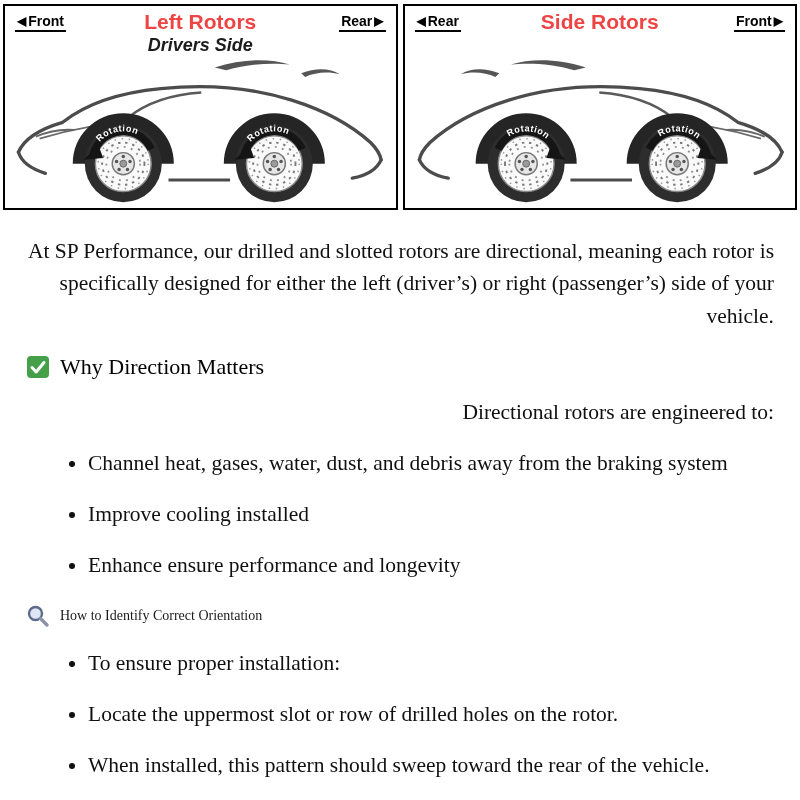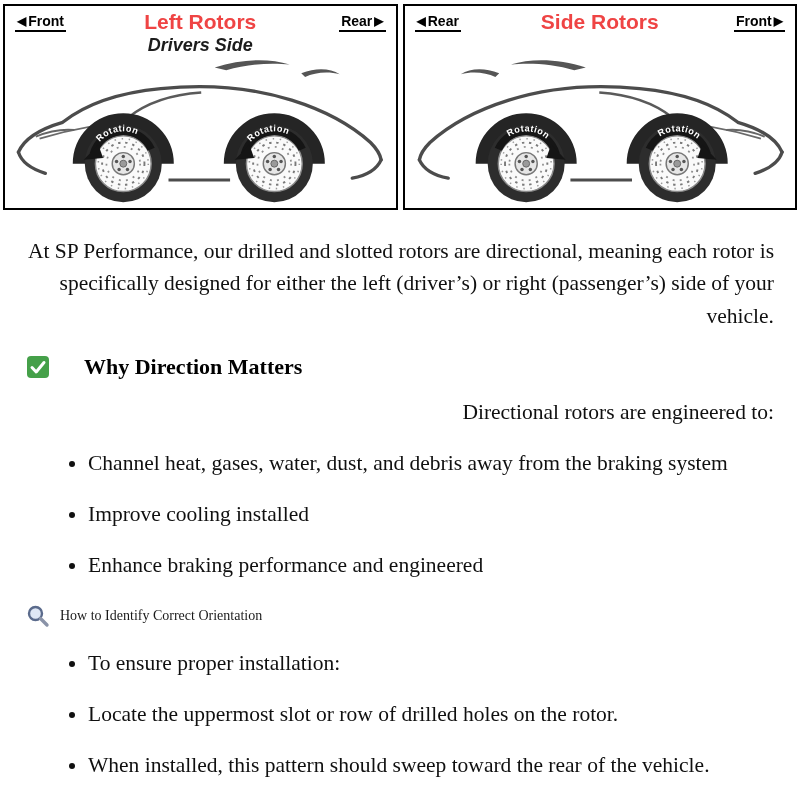--- a/index.html
+++ b/index.html
@@ -17,21 +17,21 @@
     font-family:"Liberation Sans",sans-serif;font-weight:bold;font-size:14px;color:#000;
     border-bottom:2px solid #000;padding:0 2px 1px 2px;}
   .dir-left{left:10px;} .dir-right{right:10px;}
   .dir-arrow{font-size:12px;line-height:1;}
   .car-svg{display:block;width:100%;height:152px;}
 
   
   .content{padding:6px 26px 0 26px;}
   .content p{font-size:21.5px;line-height:1.5;margin:16px 0 14px 0;text-align:right;}
   .section-head{display:flex;align-items:center;gap:10px;margin:22px 0 10px 0;}
-  .section-head .title-bold{font-size:22px;font-weight:bold;color:#000;margin-left:24px;}
+  .section-head .title-bold{font-size:22px;font-weight:normal;color:#000;}
   .section-head .title-reg{font-size:14px;font-weight:400;color:#1a1a1a;}
   ul{margin:6px 0 18px 0;padding-left:62px;}
   li{font-size:21.5px;line-height:1.45;margin:20px 0;}
   .icon{flex:0 0 auto;display:inline-flex;}
 </style>
 </head>
 <body>
 
 <div class="diagram">
 
@@ -137,21 +137,21 @@
       </svg>
     </span>
     <span class="title-bold">Why Direction Matters</span>
   </div>
 
   <p>Directional rotors are engineered to:</p>
 
   <ul>
     <li>Channel heat, gases, water, dust, and debris away from the braking system</li>
     <li>Improve cooling installed</li>
-    <li>Enhance braking performance and engineered</li>
+    <li>Enhance ensure performance and longevity</li>
   </ul>
 
   <div class="section-head">
     <span class="icon">
       <svg width="24" height="24" viewBox="0 0 24 24">
         <circle cx="9.5" cy="9.5" r="6.5" fill="#dfe7f5" stroke="#5b6b8c" stroke-width="2.4"></circle>
         <line x1="14.5" y1="14.5" x2="21" y2="21" stroke="#8a93a8" stroke-width="3.4" stroke-linecap="round"></line>
       </svg>
     </span>
     <span class="title-reg">How to Identify Correct Orientation</span>

